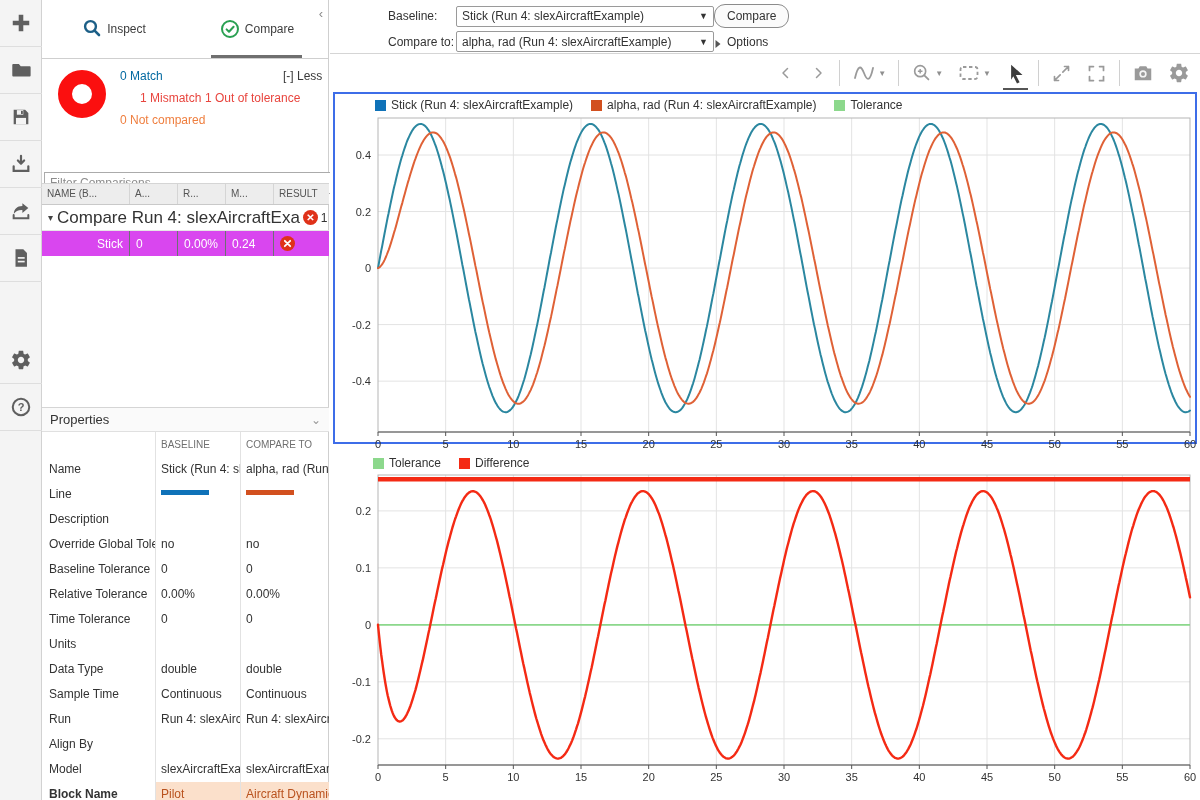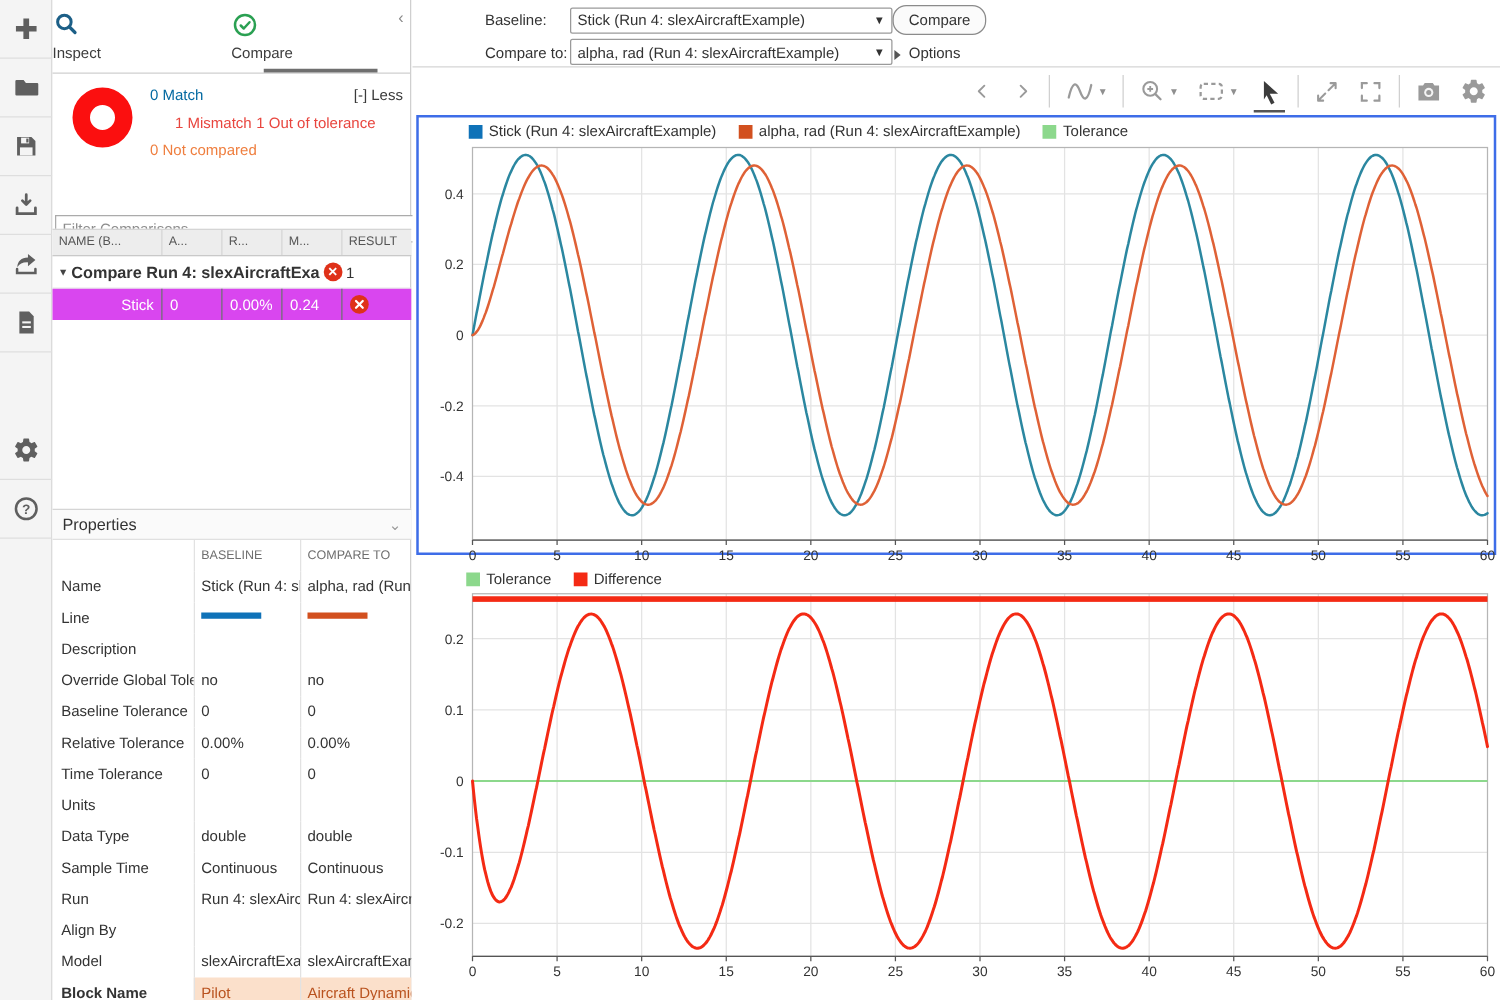--- a/index.html
+++ b/index.html
@@ -6,42 +6,42 @@
   body{width:1200px;height:800px;position:relative;background:#fff;
        font-family:"Liberation Sans",sans-serif;font-size:12px;color:#333;overflow:hidden;}
   .abs{position:absolute;}
   
   #rail{left:0;top:0;width:42px;height:800px;background:#f4f4f4;border-right:1px solid #d2d2d2;box-sizing:border-box;}
   .rail-btn{width:42px;height:47px;display:flex;align-items:center;justify-content:center;border-bottom:1px solid #dedede;box-sizing:border-box;cursor:pointer;}
   .rail-spacer{height:55px;border-bottom:none;}
   
   #leftpanel{left:42px;top:0;width:287px;height:800px;background:#fff;border-right:1px solid #cfcfcf;box-sizing:border-box;}
   #tabs{position:absolute;left:0;top:0;width:100%;height:59px;border-bottom:1px solid #cfcfcf;box-sizing:border-box;display:flex;}
-  .tab{flex:1;display:flex;flex-direction:column;align-items:flex-start;justify-content:center;gap:4px;position:relative;cursor:pointer;}
+  .tab{flex:1;display:flex;flex-direction:row;align-items:center;justify-content:center;gap:4px;position:relative;cursor:pointer;}
   .tab .lbl{font-size:12px;color:#3c3c3c;}
   .tab.active .underline{position:absolute;bottom:0;left:18%;width:64%;height:3px;background:#6f6f6f;}
   #collapse{position:absolute;right:5px;top:6px;color:#8a8a8a;font-size:13px;cursor:pointer;}
   
   #summary{position:absolute;left:0;top:59px;width:100%;height:96px;}
   #donut{position:absolute;left:16px;top:11px;width:20px;height:20px;border:14px solid #fb0f0f;border-radius:50%;}
   .sumline{position:absolute;left:78px;white-space:nowrap;}
   .green{color:#0369a1;} .red{color:#e8453e;} .orange{color:#ef7e3e;} .dark{color:#3a3a3a;}
   
   #filter{position:absolute;left:2px;top:172px;width:281px;height:20px;border:1px solid #ababab;padding:0 5px;font-size:12px;
           font-family:Liberation Sans, sans-serif;color:#737373;}
   #filter::placeholder{color:#8c8c8c;opacity:1;}
   
   #comp-table{position:absolute;left:0;top:183px;width:287px;}
   .trow{display:grid;grid-template-columns:88px 48px 48px 48px 55px;}
   .thead{background:#ededed;border-top:1px solid #d5d5d5;border-bottom:1px solid #c9c9c9;height:20px;}
   .thead .cell{font-size:10px;color:#555;padding:4px 0 0 5px;border-right:1px solid #d5d5d5;overflow:hidden;white-space:nowrap;box-sizing:border-box;}
   .thead .cell:last-child{border-right:none;}
   .grow{height:25px;display:flex;align-items:center;border-bottom:1px solid #e6e6e6;cursor:pointer;}
   .grow .caret{margin:0 4px 0 6px;color:#444;font-size:10px;}
-  .grow .glabel{font-weight:bold;font-size:13px;white-space:nowrap;overflow:hidden;}
+  .grow .glabel{font-weight:normal;font-size:17px;white-space:nowrap;overflow:hidden;}
   .badge{display:inline-flex;align-items:center;justify-content:center;width:15px;height:15px;border-radius:50%;background:#df3119;color:#fff;
          font-size:10px;font-weight:bold;margin:0 3px 0 3px;flex:none;}
   .selrow{background:#d946ef;color:#fff;height:25px;cursor:pointer;}
   .selrow .cell{display:flex;align-items:center;padding:0 6px;border-right:1px solid #6d7173;box-sizing:border-box;font-size:12px;overflow:hidden;}
   .selrow .cell:last-child{border-right:none;}
   .selrow .cell.r{justify-content:flex-end;}
   
   #props-hd{position:absolute;left:0;top:407px;width:287px;height:25px;background:#fafafa;border-top:1px solid #d5d5d5;border-bottom:1px solid #e0e0e0;
             box-sizing:border-box;display:flex;align-items:center;justify-content:space-between;padding:0 8px;cursor:pointer;}
   #props-hd .t{font-size:13px;color:#333;}

